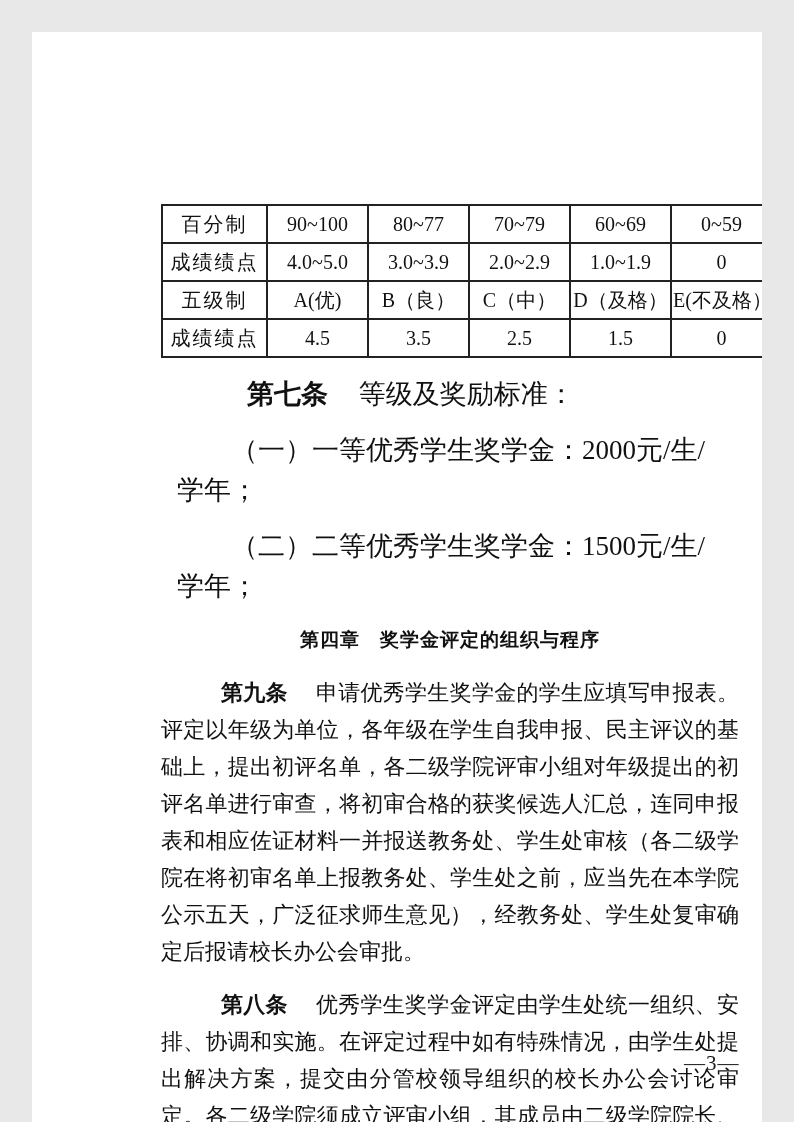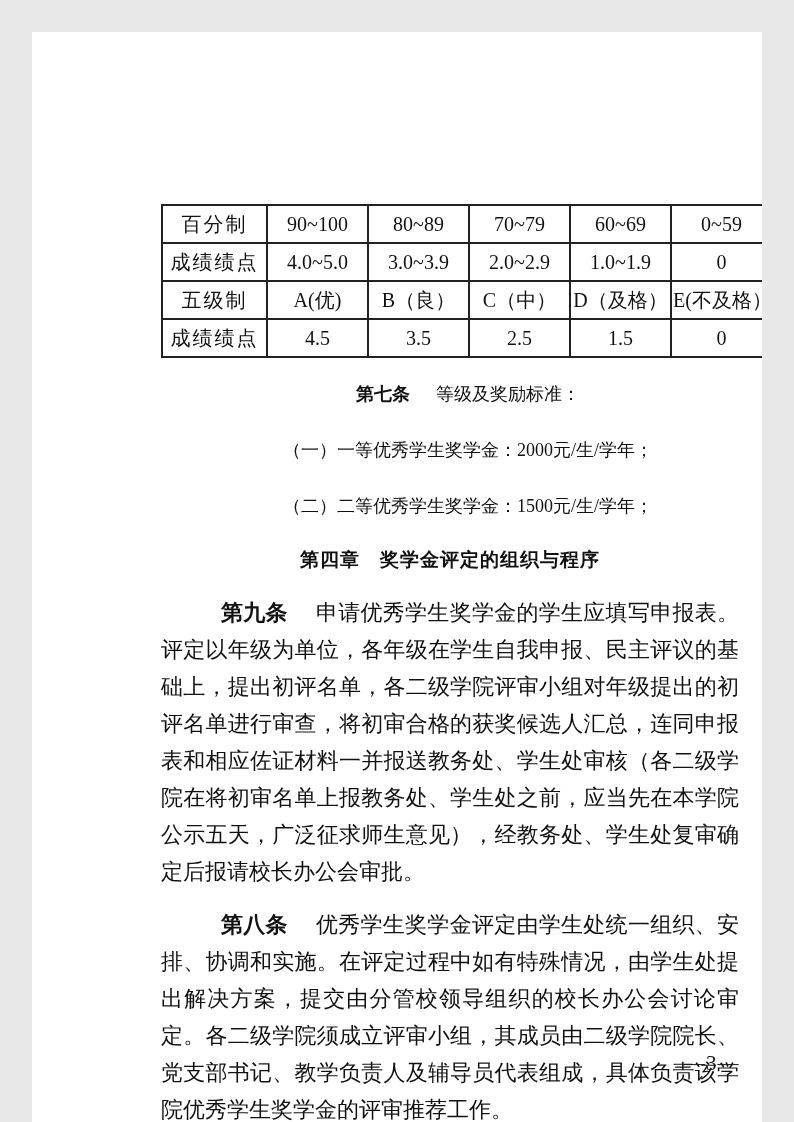--- a/index.html
+++ b/index.html
@@ -37,23 +37,22 @@
     font-size: 20px;
     padding: 0 1px;
     white-space: nowrap;
     overflow: hidden;
   }
   .grade-table td.rowhead { letter-spacing: 2px; }
 
   
   .article7 {
     margin-top: 11px;
-    font-size: 18px;
+    font-size: 27px;
     line-height: 40px;
-    text-align: center;
   }
   .article7 p { text-indent: 2em; }
   .art-label {
     font-weight: bold;
     font-family: "Liberation Sans", "DejaVu Sans", sans-serif;
     margin-right: 0.55em;
   }
 
   
   .chapter-heading {
@@ -97,21 +96,21 @@
         <col style="width:101px">
         <col style="width:101px">
         <col style="width:101px">
         <col style="width:101px">
         <col style="width:101px">
       </colgroup>
       <tbody>
         <tr>
           <td class="rowhead">百分制</td>
           <td>90~100</td>
-          <td>80~89</td>
+          <td>80~77</td>
           <td>70~79</td>
           <td>60~69</td>
           <td>0~59</td>
         </tr>
         <tr>
           <td class="rowhead">成绩绩点</td>
           <td>4.0~5.0</td>
           <td>3.0~3.9</td>
           <td>2.0~2.9</td>
           <td>1.0~1.9</td>

